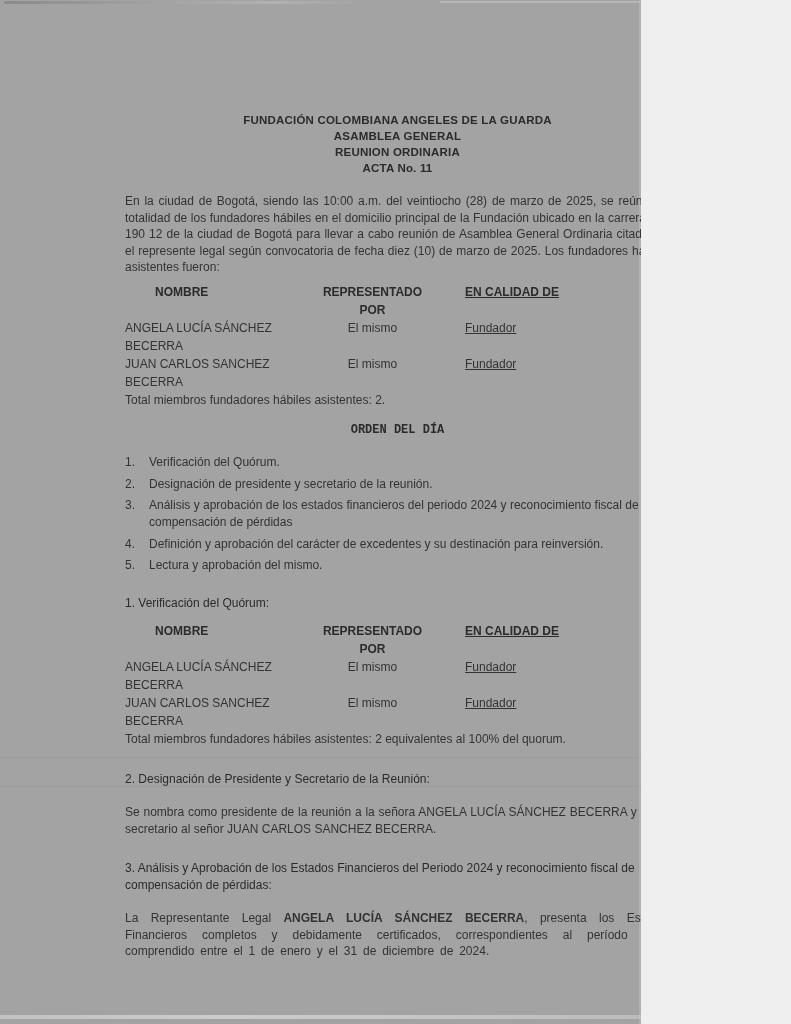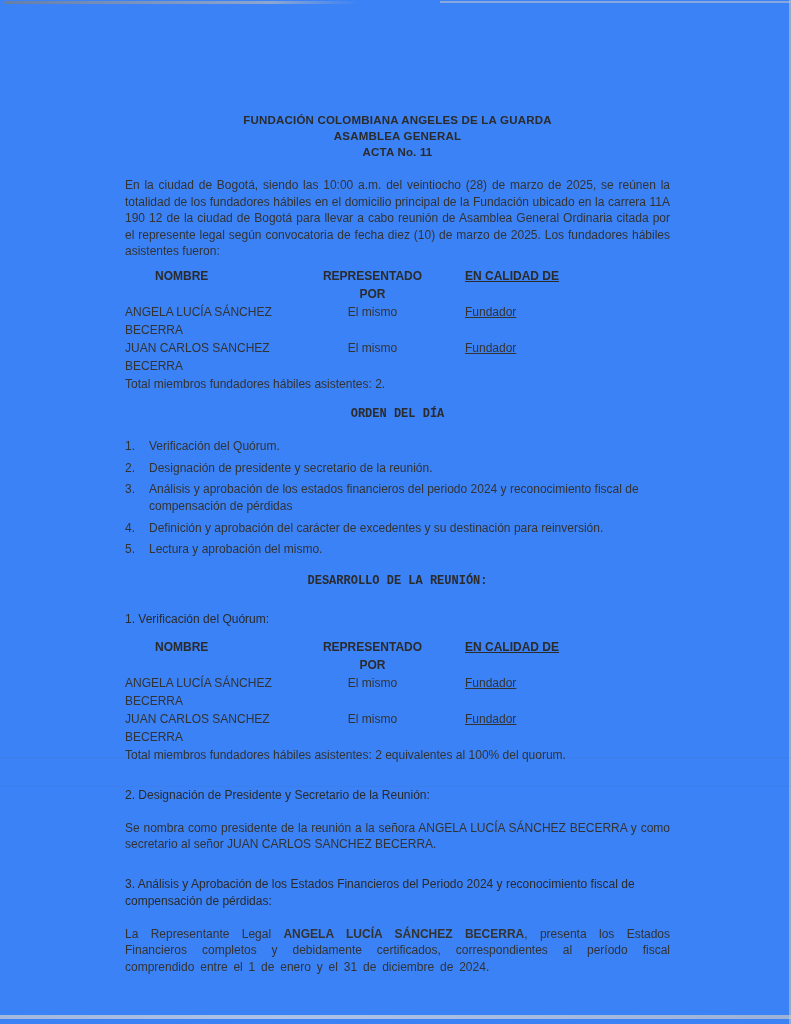--- a/index.html
+++ b/index.html
@@ -4,22 +4,22 @@
 <style>
   * { box-sizing: border-box; }
   html, body { margin: 0; padding: 0; }
   body {
     width: 791px; height: 1024px;
     background: #efefef;
     font-family: "Liberation Sans", sans-serif;
   }
   .page {
     position: relative;
-    width: 791px; height: 1024px;
-    background: #3b82f6;
+    width: 641px; height: 1024px;
+    background: #a3a3a3;
     overflow: hidden;
     color: #2e2e2e;
   }
   .content {
     position: absolute;
     left: 125px; top: 112px;
     width: 545px;
     font-size: 12px;
     line-height: 16.5px;
     color: #333;
@@ -64,20 +64,21 @@
   <div class="artifact artifact-right"></div>
   <div class="artifact artifact-bottom"></div>
   <div class="artifact artifact-streak-1"></div>
   <div class="artifact artifact-streak-2"></div>
 
   <div class="content">
 
     <div class="doc-title">
       <div>FUNDACIÓN COLOMBIANA ANGELES DE LA GUARDA</div>
       <div>ASAMBLEA GENERAL</div>
+      <div>REUNION ORDINARIA</div>
       <div>ACTA No. 11</div>
     </div>
 
     <div class="para" style="margin-top:17px;">En la ciudad de Bogotá, siendo las 10:00 a.m. del veintiocho (28) de marzo de 2025, se reúnen la totalidad de los fundadores hábiles en el domicilio principal de la Fundación ubicado en la carrera 11A 190 12 de la ciudad de Bogotá para llevar a cabo reunión de Asamblea General Ordinaria citada por el represente legal según convocatoria de fecha diez (10) de marzo de 2025. Los fundadores hábiles asistentes fueron:</div>
 
     <div class="att-table">
       <div class="att-row att-head">
         <div class="c1">NOMBRE</div>
         <div class="c2">REPRESENTADO POR</div>
         <div class="c3">EN CALIDAD DE</div>
@@ -113,21 +114,20 @@
       <div class="agenda-item">
         <span class="agenda-num">4.</span>
         <span class="agenda-text">Definición y aprobación del carácter de excedentes y su destinación para reinversión.</span>
       </div>
       <div class="agenda-item">
         <span class="agenda-num">5.</span>
         <span class="agenda-text">Lectura y aprobación del mismo.</span>
       </div>
     </div>
 
-    <div class="center-heading" style="margin-top:15px;">DESARROLLO DE LA REUNIÓN:</div>
 
     <div class="section-title">1. Verificación del Quórum:</div>
 
     <div class="att-table" style="margin-top:10px;">
       <div class="att-row att-head">
         <div class="c1">NOMBRE</div>
         <div class="c2">REPRESENTADO POR</div>
         <div class="c3">EN CALIDAD DE</div>
       </div>
       <div class="att-row">

